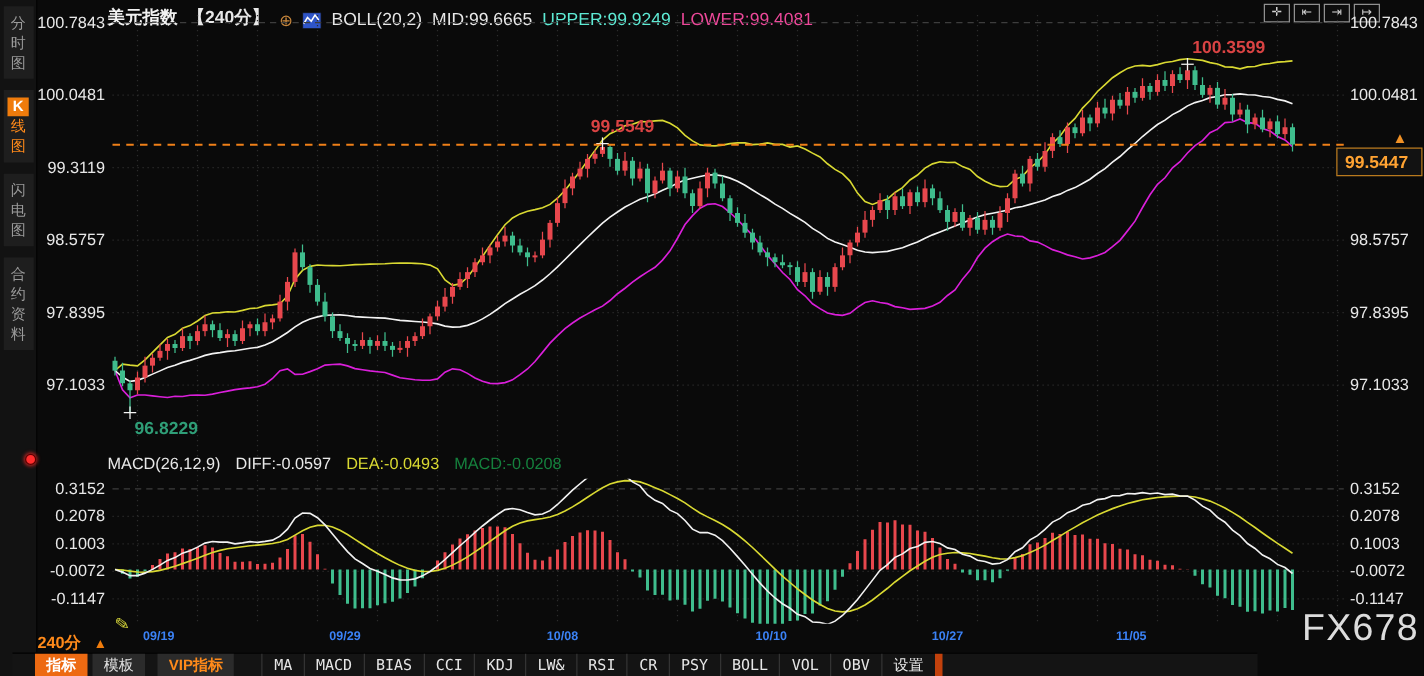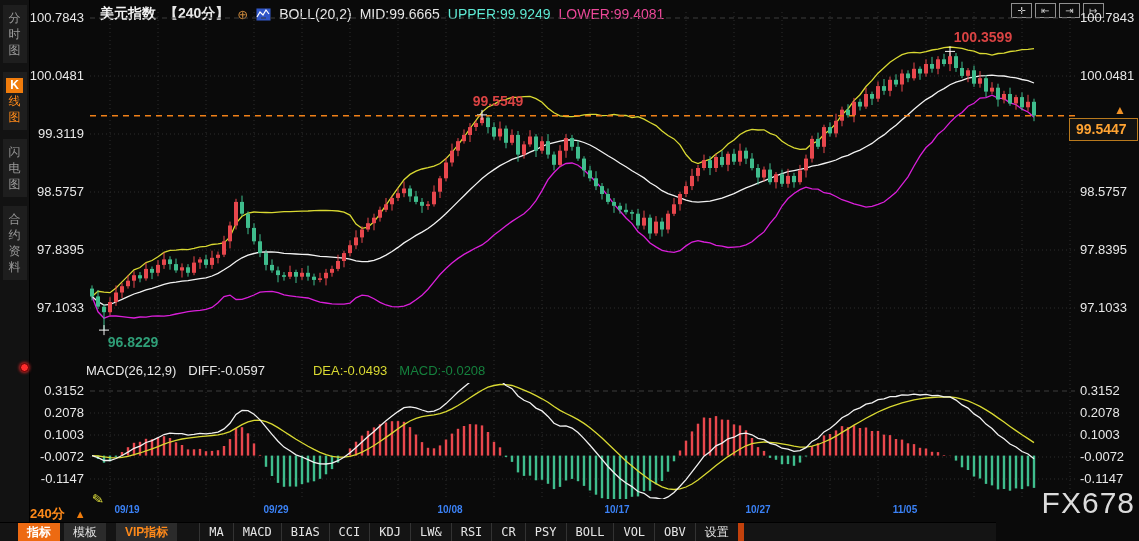--- a/index.html
+++ b/index.html
@@ -13,21 +13,21 @@
   .sidebar { position:absolute; left:0; top:0; width:30px; height:541px; background:#121212; border-right:1px solid #000; }
   .side-item { width:24px; margin:5px auto 9px auto; background:#1e1e1e; padding:5px 0; text-align:center;
                color:#9a9a9a; font-size:12px; line-height:16px; cursor:pointer; }
   .side-item div { height:16px; }
   .side-item.active { color:#ff8a1a; }
   .side-item.active .kbox { background:#f07c0c; color:#fff; font-weight:bold; width:17px; height:15px;
                             display:inline-block; line-height:15px; }
   .alarm { position:absolute; left:20px; top:363px; width:9px; height:9px; border-radius:50%;
            background:#ff2d2d; box-shadow:0 0 3px 1px rgba(255,45,45,.7); border:1px solid #5a0000; }
   
-  .hdr { position:absolute; left:100px; top:5px; display:flex; align-items:center; gap:8px;
+  .hdr { position:absolute; left:86px; top:5px; display:flex; align-items:flex-end; gap:8px;
          font-size:14px; white-space:nowrap; }
   .hdr .sym { color:#f2f2f2; font-weight:bold; }
   .hdr .per { font-weight:bold; }
   .hdr .mini-chart { width:15px; height:13px; display:inline-block; }
   .hdr .circ { font-size:13px; line-height:13px; }
   .top-icons { position:absolute; right:35px; top:3px; display:flex; gap:3px; }
   .ticon { width:21px; height:15px; border:1px solid #909090; background:#0d0d0d; color:#cfcfcf;
            font-size:10px; line-height:13px; text-align:center; cursor:pointer; }
   
   .pl { position:absolute; left:4px; width:80px; text-align:right; font-size:13px; color:#e8e8e8; }
@@ -37,21 +37,21 @@
   
   .period { position:absolute; left:30px; top:505px; font-size:13px; font-weight:bold; color:#ff8a1a; cursor:pointer; }
   .period .tri { color:#f07c0c; font-size:11px; margin-left:10px; }
   .xdate { position:absolute; top:504px; transform:translateX(-50%); font-size:10px; font-weight:bold; color:#3b82f6; }
   .pencil { position:absolute; left:92px; top:491px; color:#d8d83a; font-size:14px; transform:rotate(-8deg); }
   
   .ptag { position:absolute; left:1069px; width:69px; height:23px; background:#121212; border:1px solid #b97a1e;
           color:#ffa332; font-size:14px; font-weight:bold; line-height:21px; padding-left:6px; z-index:5; }
   .parrow { position:absolute; left:1114px; color:#f09126; font-size:12px; z-index:5; cursor:pointer; }
   
-  .toolbar { position:absolute; left:0; top:522px; width:996px; height:19px; background:#141414;
+  .toolbar { position:absolute; left:10px; top:522px; width:996px; height:19px; background:#141414;
              border-top:1px solid #000; display:flex; align-items:stretch; padding-left:18px; font-size:12px; }
   .tab { padding:1px 9px; margin-right:4px; background:#2b2b2b; color:#e0e0e0; line-height:16px; cursor:pointer; white-space:nowrap; }
   .tab.active { background:#ed6a12; color:#fff; font-weight:bold; }
   .tab.vip { color:#ff8a1a; font-weight:bold; }
   .ind { padding:1px 9px; border-left:1px solid #333; color:#e6e6e6; line-height:16px; cursor:pointer;
          font-family:"DejaVu Sans Mono","Liberation Mono",monospace; white-space:nowrap; }
   .ind:last-child { border-right:6px solid #c2410c; }
   
   .watermark { position:absolute; right:4px; top:486px; font-size:30px; letter-spacing:1px; color:#dcdcdc;
                font-family:"Liberation Sans",sans-serif; }
@@ -646,21 +646,21 @@
         <line x1="90" y1="115.7" x2="1075" y2="115.7" stroke="#f08018" stroke-width="1.6" stroke-dasharray="6,5"></line>
         <text x="498" y="105.9" fill="#d94343" font-size="14" font-weight="bold" text-anchor="middle" font-family="Liberation Sans, DejaVu Sans, sans-serif">99.5549</text>
         <text x="983" y="42.4" fill="#d94343" font-size="14" font-weight="bold" text-anchor="middle" font-family="Liberation Sans, DejaVu Sans, sans-serif">100.3599</text>
         <text x="133" y="347.1" fill="#2f9e77" font-size="14" font-weight="bold" text-anchor="middle" font-family="Liberation Sans, DejaVu Sans, sans-serif">96.8229</text>
       </svg>
   </div>
 
   <div class="macd-hdr">
     <span>MACD(26,12,9)</span>
     <span>DIFF:-0.0597</span>
-    <span id="deav" style="color: rgb(217, 217, 50); margin-left: 36px;">DEA:-0.0493</span>
+    <span id="deav" style="color: rgb(217, 217, 50);">DEA:-0.0493</span>
     <span id="macdv" style="color: #15803d;">MACD:-0.0208</span>
   </div>
 
   <span class="pencil">✎</span>
   <div class="period">
     <span>240分</span><span class="tri">▲</span>
   </div>
 
   <div class="parrow" id="parrow" style="top: 102.659px;">▲</div>
   <div class="ptag" id="ptag" style="top: 117.659px;">99.5447</div>
@@ -703,16 +703,16 @@
     <div class="pr" style="top: 405px;">0.2078</div>
     <div class="pl" style="top: 427px;">0.1003</div>
     <div class="pr" style="top: 427px;">0.1003</div>
     <div class="pl" style="top: 449px;">-0.0072</div>
     <div class="pr" style="top: 449px;">-0.0072</div>
     <div class="pl" style="top: 471px;">-0.1147</div>
     <div class="pr" style="top: 471px;">-0.1147</div>
     <div class="xdate" style="left: 127px;">09/19</div>
     <div class="xdate" style="left: 276px;">09/29</div>
     <div class="xdate" style="left: 450px;">10/08</div>
-    <div class="xdate" style="left: 617px;">10/17</div>
+    <div class="xdate" style="left: 617px;">10/10</div>
     <div class="xdate" style="left: 758px;">10/27</div>
     <div class="xdate" style="left: 905px;">11/05</div>
   </div>
 
 </body></html>

